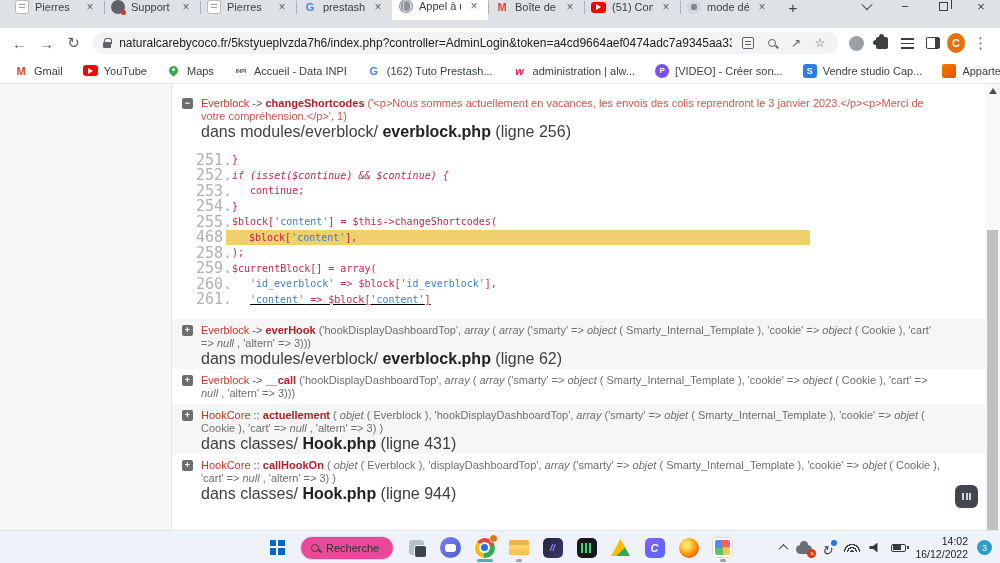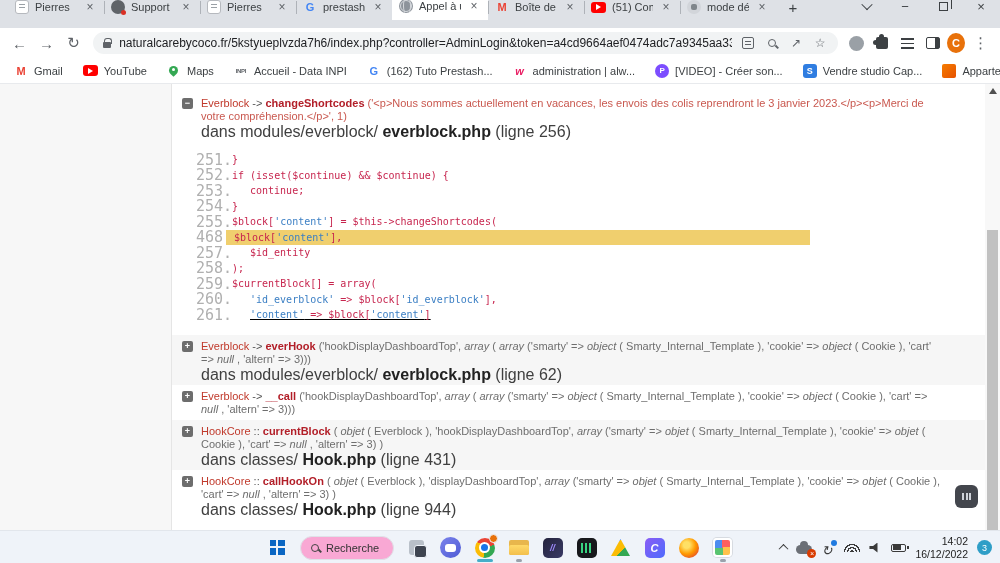--- a/index.html
+++ b/index.html
@@ -113,21 +113,21 @@
   #weather-txt { font-size:10.5px; color:#1d1d1d; line-height:12.5px; }
   #weather-desc { color:#4a4a4a; }
   #tb-center { position:absolute; left:262px; top:0; height:33px; display:flex; align-items:center; gap:3px; }
   .tk { width:31px; height:29px; display:flex; align-items:center; justify-content:center; position:relative; border-radius:4px; }
   .ind { position:absolute; bottom:0; height:3px; border-radius:2px; }
   .ind.open { width:6px; background:#9aa2ac; }
   .ind.active { width:16px; background:#45aec9; }
   .i-start { width:15px; height:15px; background:#0b66c3; -webkit-mask:none;
     background-image:linear-gradient(to right, transparent calc(50% - 1px), #eff3f9 calc(50% - 1px) calc(50% + 1px), transparent calc(50% + 1px)),
                      linear-gradient(to bottom, transparent calc(50% - 1px), #eff3f9 calc(50% - 1px) calc(50% + 1px), transparent calc(50% + 1px)); }
-  #searchpill { height:24px; width:94px; background:#f9a8d4; border:1px solid #dfe2e8; border-radius:12px; display:flex; align-items:center; gap:7px; padding:0 10px; margin:0 4px; }
+  #searchpill { height:24px; width:94px; background:#ec4899; border:1px solid #dfe2e8; border-radius:12px; display:flex; align-items:center; gap:7px; padding:0 10px; margin:0 4px; }
   #searchpill .mag { border-color:#444; }
   #searchpill .mag::after { background:#444; }
   #search-label { font-size:11px; color:#333; }
   .i-taskview { width:15px; height:15px; background:#b9c0c9; border-radius:3px; position:relative; }
   .i-taskview::after { content:""; position:absolute; right:-3px; bottom:-3px; width:11px; height:11px; background:#3e4450; border-radius:3px; border:1.5px solid #eff3f9; }
   .i-chat { width:21px; height:21px; border-radius:50%; background:linear-gradient(135deg,#7b83eb,#4f5bd5); display:flex; align-items:center; justify-content:center; }
   .i-chat::after { content:""; width:11px; height:8px; background:#fff; border-radius:3px; }
   .i-chrome { width:20px; height:20px; border-radius:50%; background:conic-gradient(from -50deg, #ea4335 0 120deg, #34a853 120deg 240deg, #fbbc05 240deg 360deg); position:relative; }
   .i-chrome::after { content:""; position:absolute; inset:4.5px; background:#fff; border-radius:50%; }
   .i-chrome::before { content:""; position:absolute; inset:6.5px; background:#1a73e8; border-radius:50%; z-index:1; }
@@ -303,41 +303,37 @@
           </div>
           <div class="tloc">dans modules/everblock/ <b>everblock.php</b> (ligne 256)</div>
         </div>
         <div id="codewrap">
           <div class="cline">
             <span class="lno">251.</span>
             <span class="lcode" style="padding-left: 6px;"><span class="ck">}</span></span>
           </div>
           <div class="cline">
             <span class="lno">252.</span>
-            <span class="lcode" style="padding-left: 6px;"><span class="ck">if (isset($continue) &amp;&amp; $continue) {</span></span>
+            <span class="lcode" style="padding-left: 6px; font-style: italic;"><span class="ck">if (isset($continue) &amp;&amp; $continue) {</span></span>
           </div>
           <div class="cline">
             <span class="lno">253.</span>
             <span class="lcode" style="padding-left: 24px;"><span class="ck">continue;</span></span>
           </div>
           <div class="cline">
             <span class="lno">254.</span>
             <span class="lcode" style="padding-left: 6px;"><span class="ck">}</span></span>
           </div>
           <div class="cline">
             <span class="lno">255.</span>
             <span class="lcode" style="padding-left: 6px;"><span class="ck">$block[</span><span class="cs">'content'</span><span class="ck">] = $this-&gt;changeShortcodes(</span></span>
           </div>
           <div class="cline hl">
             <span class="lno">468.</span>
-            <span class="lcode" style="padding-left: 8px;"><span class="ck">$block[</span><span class="cs">'content'</span><span class="ck">],</span></span>
-          </div>
-          <div class="cline">
-            <span class="lno">257.</span>
-            <span class="lcode" style="padding-left: 24px;"><span class="ck">$id_entity</span></span>
+            <span class="lcode" style="padding-left: 23px;"><span class="ck">$block[</span><span class="cs">'content'</span><span class="ck">],</span></span>
           </div>
           <div class="cline">
             <span class="lno">258.</span>
             <span class="lcode" style="padding-left: 6px;"><span class="ck">);</span></span>
           </div>
           <div class="cline">
             <span class="lno">259.</span>
             <span class="lcode" style="padding-left: 6px;"><span class="ck">$currentBlock[] = array(</span></span>
           </div>
           <div class="cline">
@@ -358,21 +354,21 @@
         </div>
         <div class="tblock">
           <div class="thead">
             <span class="toggle">+</span>
             <span class="ttext"><span class="t-cls">Everblock</span><span class="t-op"> -&gt; </span><span class="t-m">__call </span><span class="t-args-gray">('hookDisplayDashboardTop', <i>array</i> ( <i>array</i> ('smarty' =&gt; <i>object</i> ( Smarty_Internal_Template ), 'cookie' =&gt; <i>object</i> ( Cookie ), 'cart' =&gt; <i>null</i> , 'altern' =&gt; 3)))</span></span>
           </div>
         </div>
         <div class="tblock alt">
           <div class="thead">
             <span class="toggle">+</span>
-            <span class="ttext"><span class="t-cls">HookCore</span><span class="t-op"> :: </span><span class="t-m">currentBlock </span><span class="t-args-gray">( <i>objet</i> ( Everblock ), 'hookDisplayDashboardTop', <i>array</i> ('smarty' =&gt; <i>objet</i> ( Smarty_Internal_Template ), 'cookie' =&gt; <i>objet</i> ( Cookie ), 'cart' =&gt; <i>null</i> , 'altern' =&gt; 3) )</span></span>
+            <span class="ttext"><span class="t-cls">HookCore</span><span class="t-op"> :: </span><span class="t-m">actuellement </span><span class="t-args-gray">( <i>objet</i> ( Everblock ), 'hookDisplayDashboardTop', <i>array</i> ('smarty' =&gt; <i>objet</i> ( Smarty_Internal_Template ), 'cookie' =&gt; <i>objet</i> ( Cookie ), 'cart' =&gt; <i>null</i> , 'altern' =&gt; 3) )</span></span>
           </div>
           <div class="tloc">dans classes/ <b>Hook.php</b> (ligne 431)</div>
         </div>
         <div class="tblock">
           <div class="thead">
             <span class="toggle">+</span>
             <span class="ttext"><span class="t-cls">HookCore</span><span class="t-op"> :: </span><span class="t-m">callHookOn </span><span class="t-args-gray">( <i>objet</i> ( Everblock ), 'displayDashboardTop', <i>array</i> ('smarty' =&gt; <i>objet</i> ( Smarty_Internal_Template ), 'cookie' =&gt; <i>objet</i> ( Cookie ), 'cart' =&gt; <i>null</i> , 'altern' =&gt; 3) )</span></span>
           </div>
           <div class="tloc">dans classes/ <b>Hook.php</b> (ligne 944)</div>
         </div>

